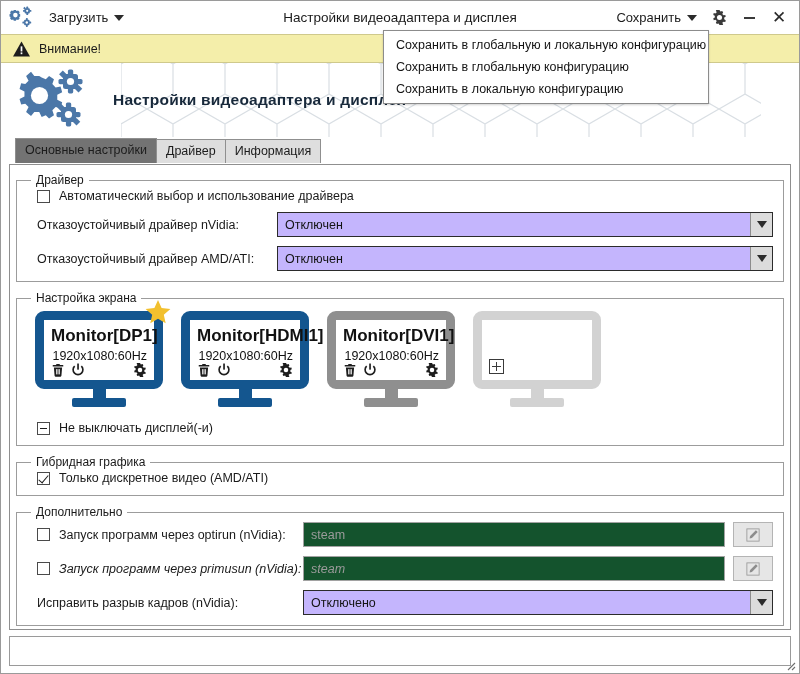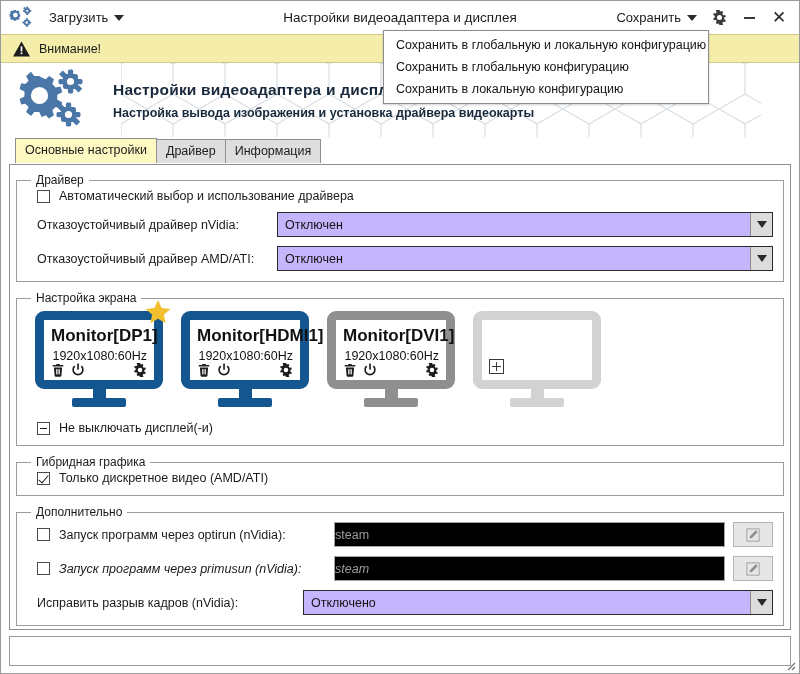--- a/index.html
+++ b/index.html
@@ -104,21 +104,21 @@
     position: relative; height: 26px; padding-left: 14px;
     display: flex; align-items: flex-end; z-index: 3;
   }
   .tab {
     font-size: 12.5px; color: #1c1c1c;
     border: 1px solid #8f8f8f; border-bottom: none;
     background: #dedede;
     padding: 4px 9px 4px 9px; line-height: 15px;
     margin-right: -1px; cursor: default; position: relative;
   }
-  .tab.active { background: #fef9c3; z-index: 2; padding-bottom: 5px; }
+  .tab.active { background: #737373; z-index: 2; padding-bottom: 5px; }
 
   
   .tabpage {
     position: absolute; left: 8px; right: 8px; top: 163px; bottom: 43px;
     border: 1px solid #8f8f8f; background: #ffffff;
     padding: 8px 6px 6px 6px;
   }
 
   
   fieldset.grp {
@@ -161,23 +161,23 @@
     width: 22px; flex: none; background: #dcdcdc; border-left: 1px solid #8c8c8c;
     display: flex; align-items: center; justify-content: center;
   }
   .combo .arrow i {
     width: 0; height: 0; border-left: 5px solid transparent;
     border-right: 5px solid transparent; border-top: 7px solid #2b2b2b;
   }
 
   
   .txtin {
-    flex: 1 1 auto; height: 25px; border: 1px solid #a2a2a2; background: #000000;
-    display: flex; align-items: center; 
-    font-size: 12.5px; color: #9b9b9b; min-width: 0; white-space: nowrap; overflow: hidden; margin-left: 31px;
+    flex: 1 1 auto; height: 25px; border: 1px solid #a2a2a2; background: #14532d;
+    display: flex; align-items: center; padding-left: 7px;
+    font-size: 12.5px; color: #9b9b9b; min-width: 0; white-space: nowrap; overflow: hidden;
   }
   .editbtn {
     width: 40px; height: 25px; margin-left: 8px; flex: none;
     border: 1px solid #b4b4b4; background: #e6e6e6;
     display: flex; align-items: center; justify-content: center; cursor: default;
   }
   .pencil { width: 14px; height: 14px; }
 
   
   .monitors { display: flex; gap: 18px; margin-top: 6px; padding-left: 8px; }
@@ -318,21 +318,20 @@
           <rect x="44" y="38" width="15" height="15" rx="2.5"></rect>
           <rect x="48.9" y="33.4" width="5.3" height="24" rx="1.6"></rect>
           <rect x="39.5" y="42.9" width="24" height="5.3" rx="1.6"></rect>
           <rect x="41.1" y="35.5" width="5.3" height="5.3" transform="rotate(45 43.8 38.2)"></rect>
           <rect x="56.8" y="50.2" width="5.3" height="5.3" transform="rotate(45 59.5 52.9)"></rect>
         </g>
         <circle cx="51.5" cy="45.5" r="3.6" fill="#ffffff"></circle>
       </svg>
       <div class="banner-text">
         <div class="banner-title">Настройки видеоадаптера и дисплея</div>
-        <div class="banner-sub">Настройка вывода изображения и установка драйвера видеокарты</div>
       </div>
     </div>
   </div>
 
   <div class="tabstrip">
     <div class="tab active">Основные настройки</div>
     <div class="tab">Драйвер</div>
     <div class="tab">Информация</div>
   </div>
 

